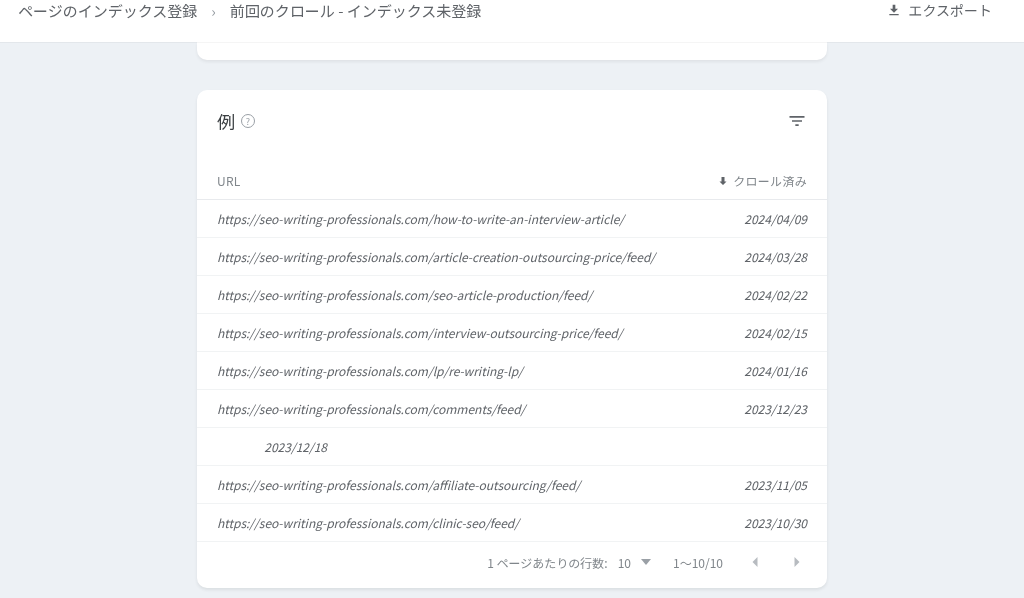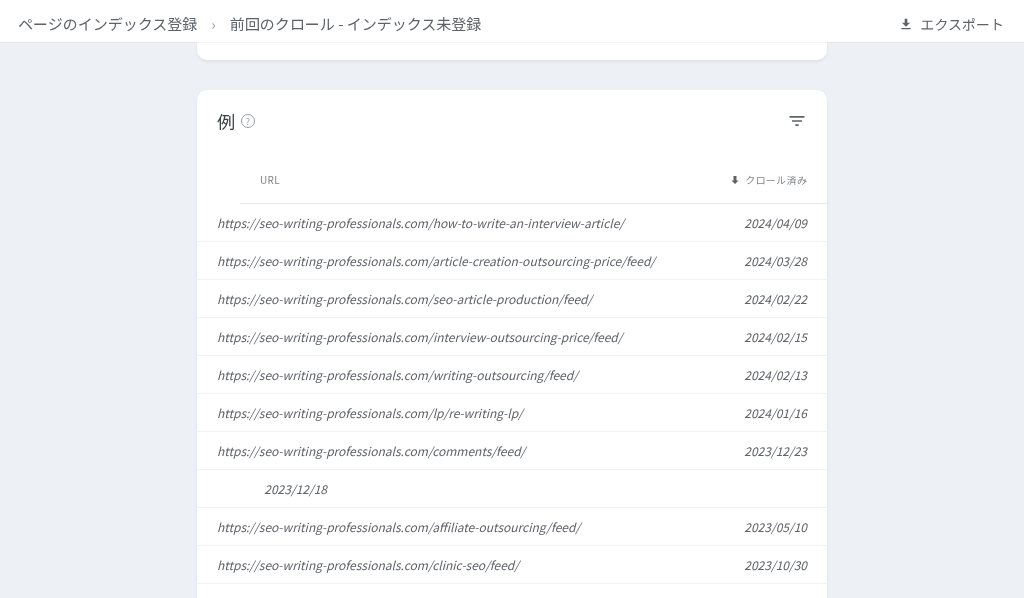--- a/index.html
+++ b/index.html
@@ -10,40 +10,40 @@
     width: 1024px;
     height: 598px;
     overflow: hidden;
   }
 
   
   .topbar {
     height: 42px;
     background: #fff;
     display: flex;
-    align-items: flex-end;
-    padding: 8px 18px;
+    align-items: flex-start;
+    padding: 0 18px;
     font-size: 15px;
     color: #5f6368;
     box-shadow: 0 1px 0 rgba(0,0,0,.04);
     position: relative;
   }
   .breadcrumb {
     display: flex;
     align-items: center;
     gap: 14px;
   }
   .breadcrumb a {
     color: #5f6368;
     text-decoration: none;
   }
   .breadcrumb .sep { color: #9aa0a6; }
   .export-btn {
     position: absolute;
-    right: 20px;
+    right: 32px;
     display: flex;
     align-items: center;
     gap: 6px;
     color: #5f6368;
     font-size: 14px;
     cursor: pointer;
   }
   .export-btn svg { width: 16px; height: 16px; fill: #5f6368; }
 
   
@@ -88,26 +88,25 @@
   .help-icon {
     width: 14px; height: 14px; border: 1px solid #9aa0a6; border-radius: 50%;
     display: inline-flex; align-items: center; justify-content: center;
     font-size: 9px; color: #9aa0a6;
   }
   .filter-icon { width: 20px; height: 20px; fill: #5f6368; cursor: pointer; }
 
   
   .tbl-head {
     display: flex;
-    padding: 24px 20px 16px 20px;
-    font-size: 10px;
+    padding: 24px 20px 10px 20px;
+    font-size: 12px;
     color: #80868b;
     border-bottom: 1px solid #e8eaed;
     letter-spacing: .3px;
-    margin-left: 43px;
   }
   .col-url { flex: 1; }
   .col-date { width: 110px; text-align: right; display: flex; align-items: center; justify-content: flex-end; gap: 4px; }
   .sort-arrow { width: 12px; height: 12px; fill: #5f6368; }
 
   .row {
     display: flex;
     padding: 10px 20px;
     font-size: 12px;
     color: #5f6368;
@@ -188,37 +187,33 @@
         </div>
         <div class="row">
           <div class="col-url">https://seo-writing-professionals.com/seo-article-production/feed/</div>
           <div class="col-date">2024/02/22</div>
         </div>
         <div class="row">
           <div class="col-url">https://seo-writing-professionals.com/interview-outsourcing-price/feed/</div>
           <div class="col-date">2024/02/15</div>
         </div>
         <div class="row">
-          <div class="col-url">https://seo-writing-professionals.com/writing-outsourcing/feed/</div>
-          <div class="col-date">2024/02/13</div>
-        </div>
-        <div class="row">
           <div class="col-url">https://seo-writing-professionals.com/lp/re-writing-lp/</div>
           <div class="col-date">2024/01/16</div>
         </div>
         <div class="row">
           <div class="col-url">https://seo-writing-professionals.com/comments/feed/</div>
           <div class="col-date">2023/12/23</div>
         </div>
         <div class="row">
           <div class="col-date">2023/12/18</div>
         </div>
         <div class="row">
           <div class="col-url">https://seo-writing-professionals.com/affiliate-outsourcing/feed/</div>
-          <div class="col-date">2023/05/10</div>
+          <div class="col-date">2023/11/05</div>
         </div>
         <div class="row">
           <div class="col-url">https://seo-writing-professionals.com/clinic-seo/feed/</div>
           <div class="col-date">2023/10/30</div>
         </div>
       </div>
 
     <div class="pager">
       <div class="rows-per">
         <span>1 ページあたりの行数:</span>

